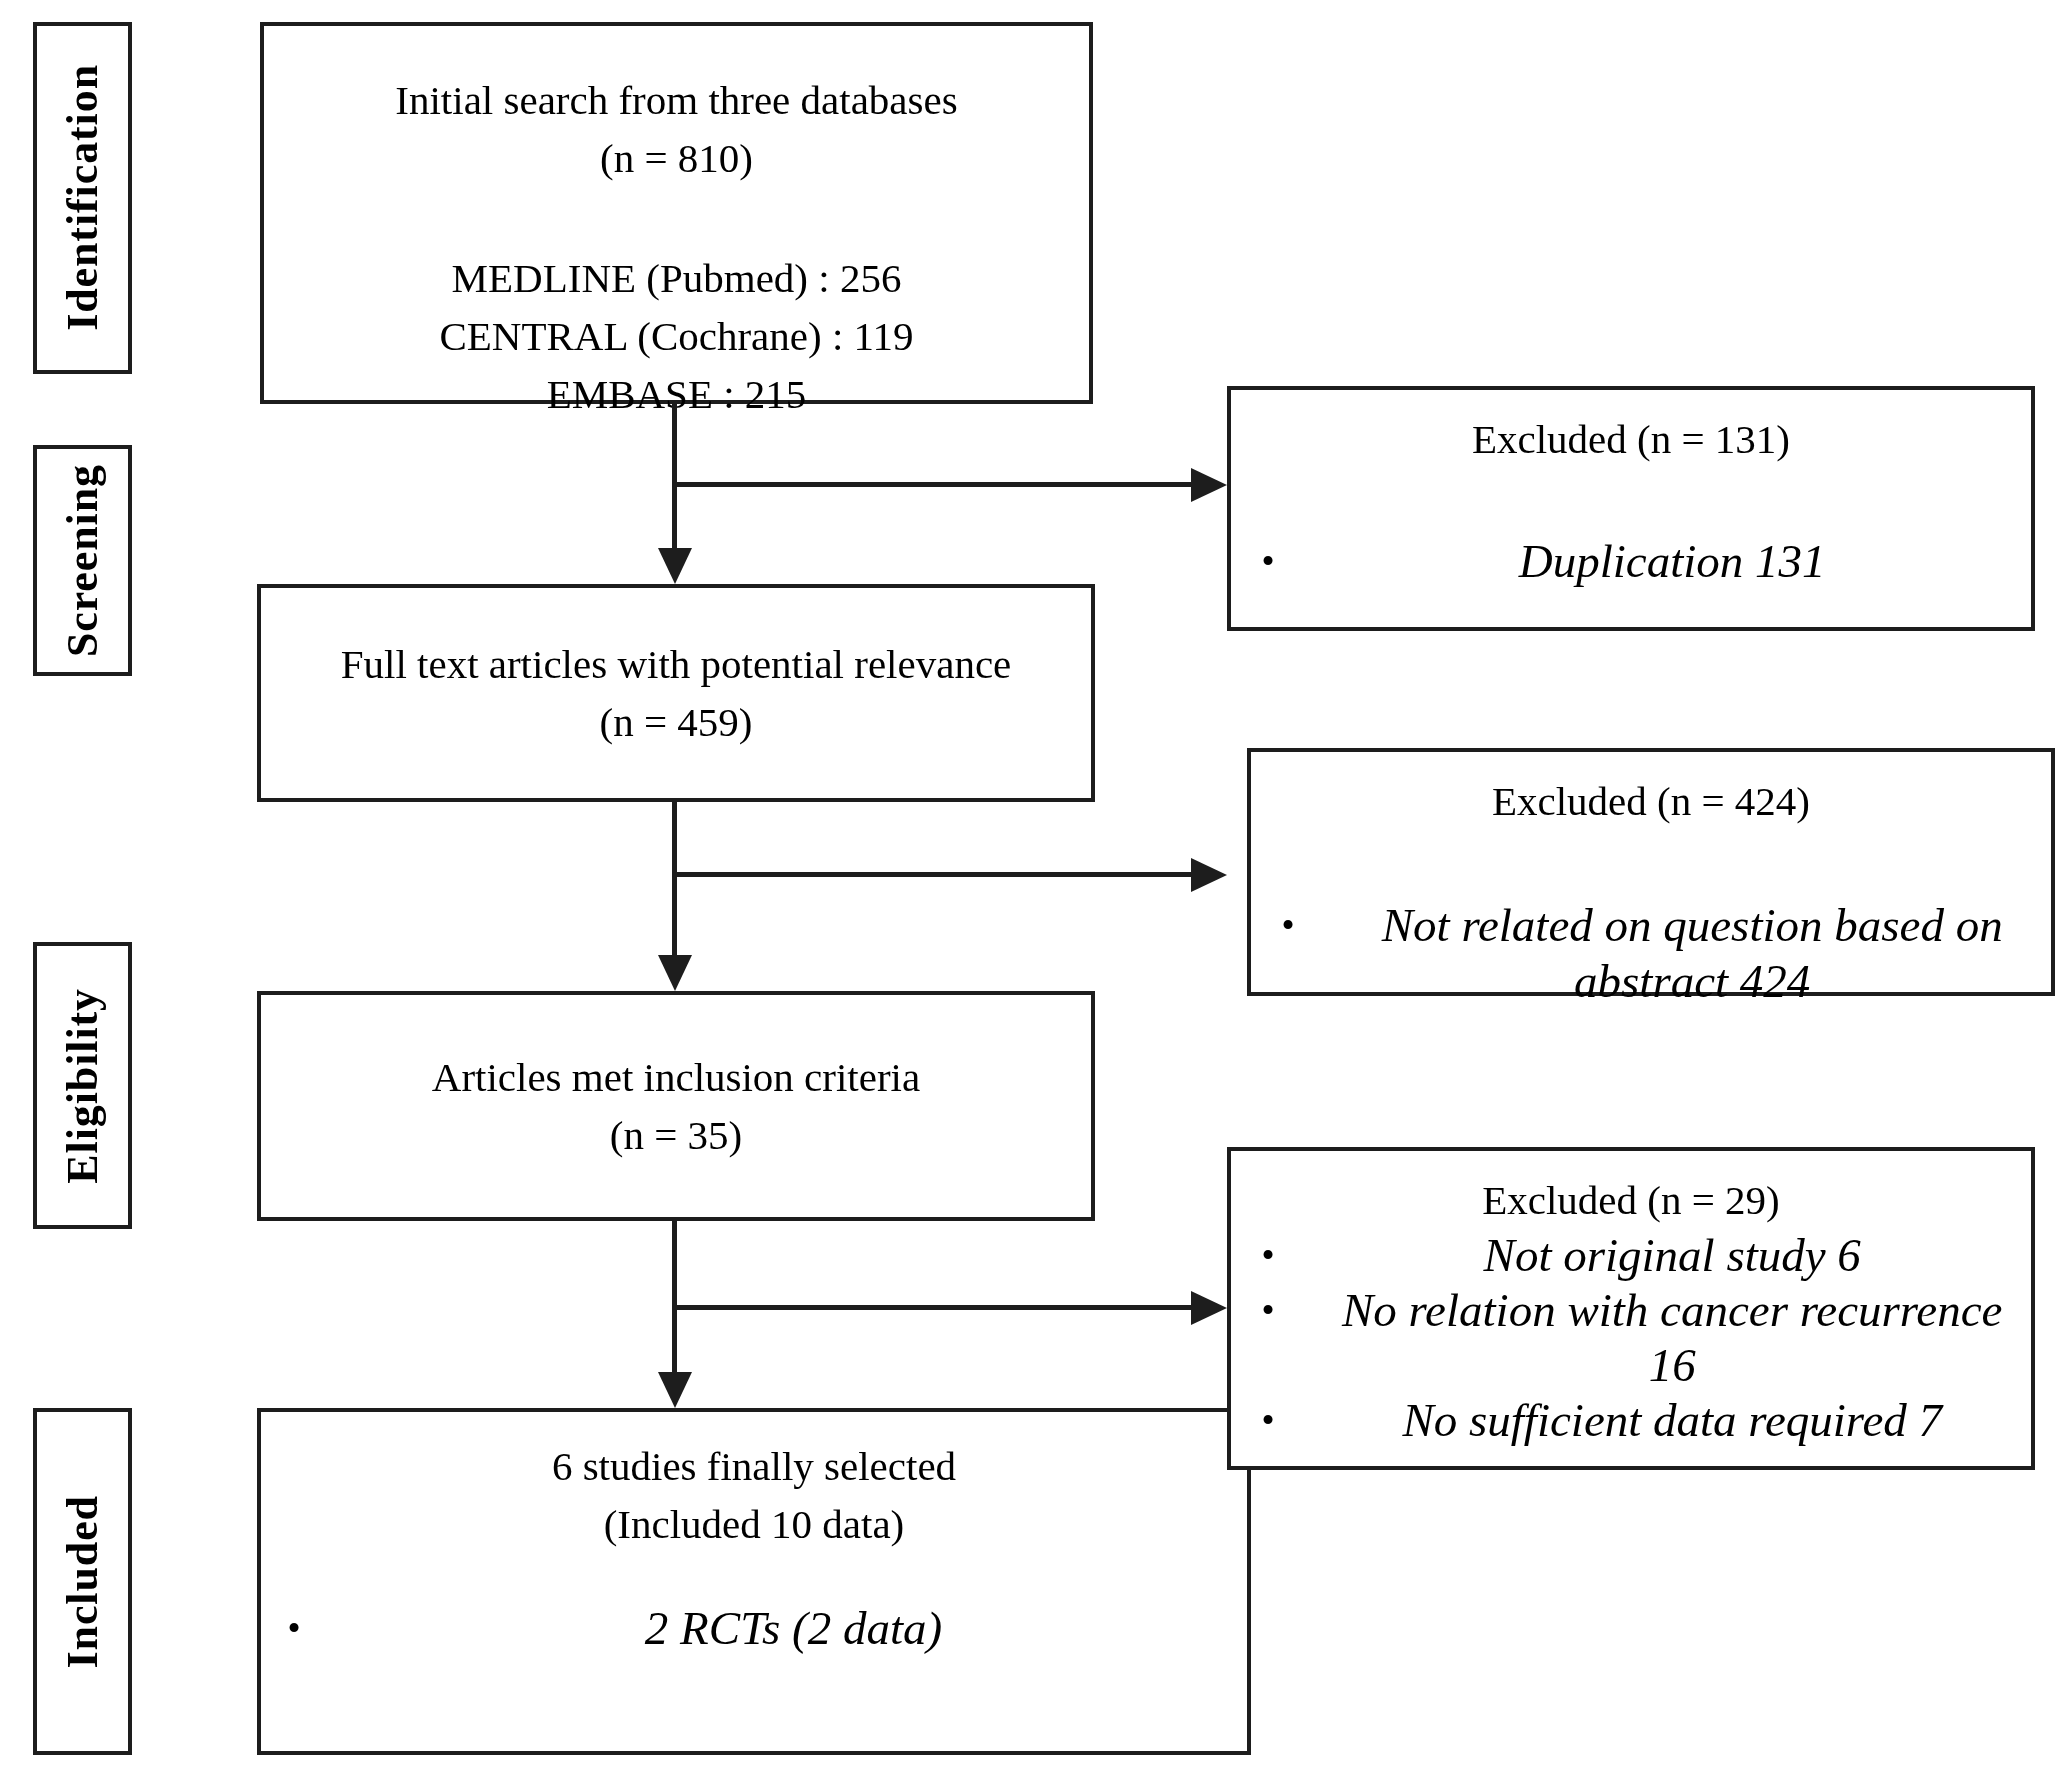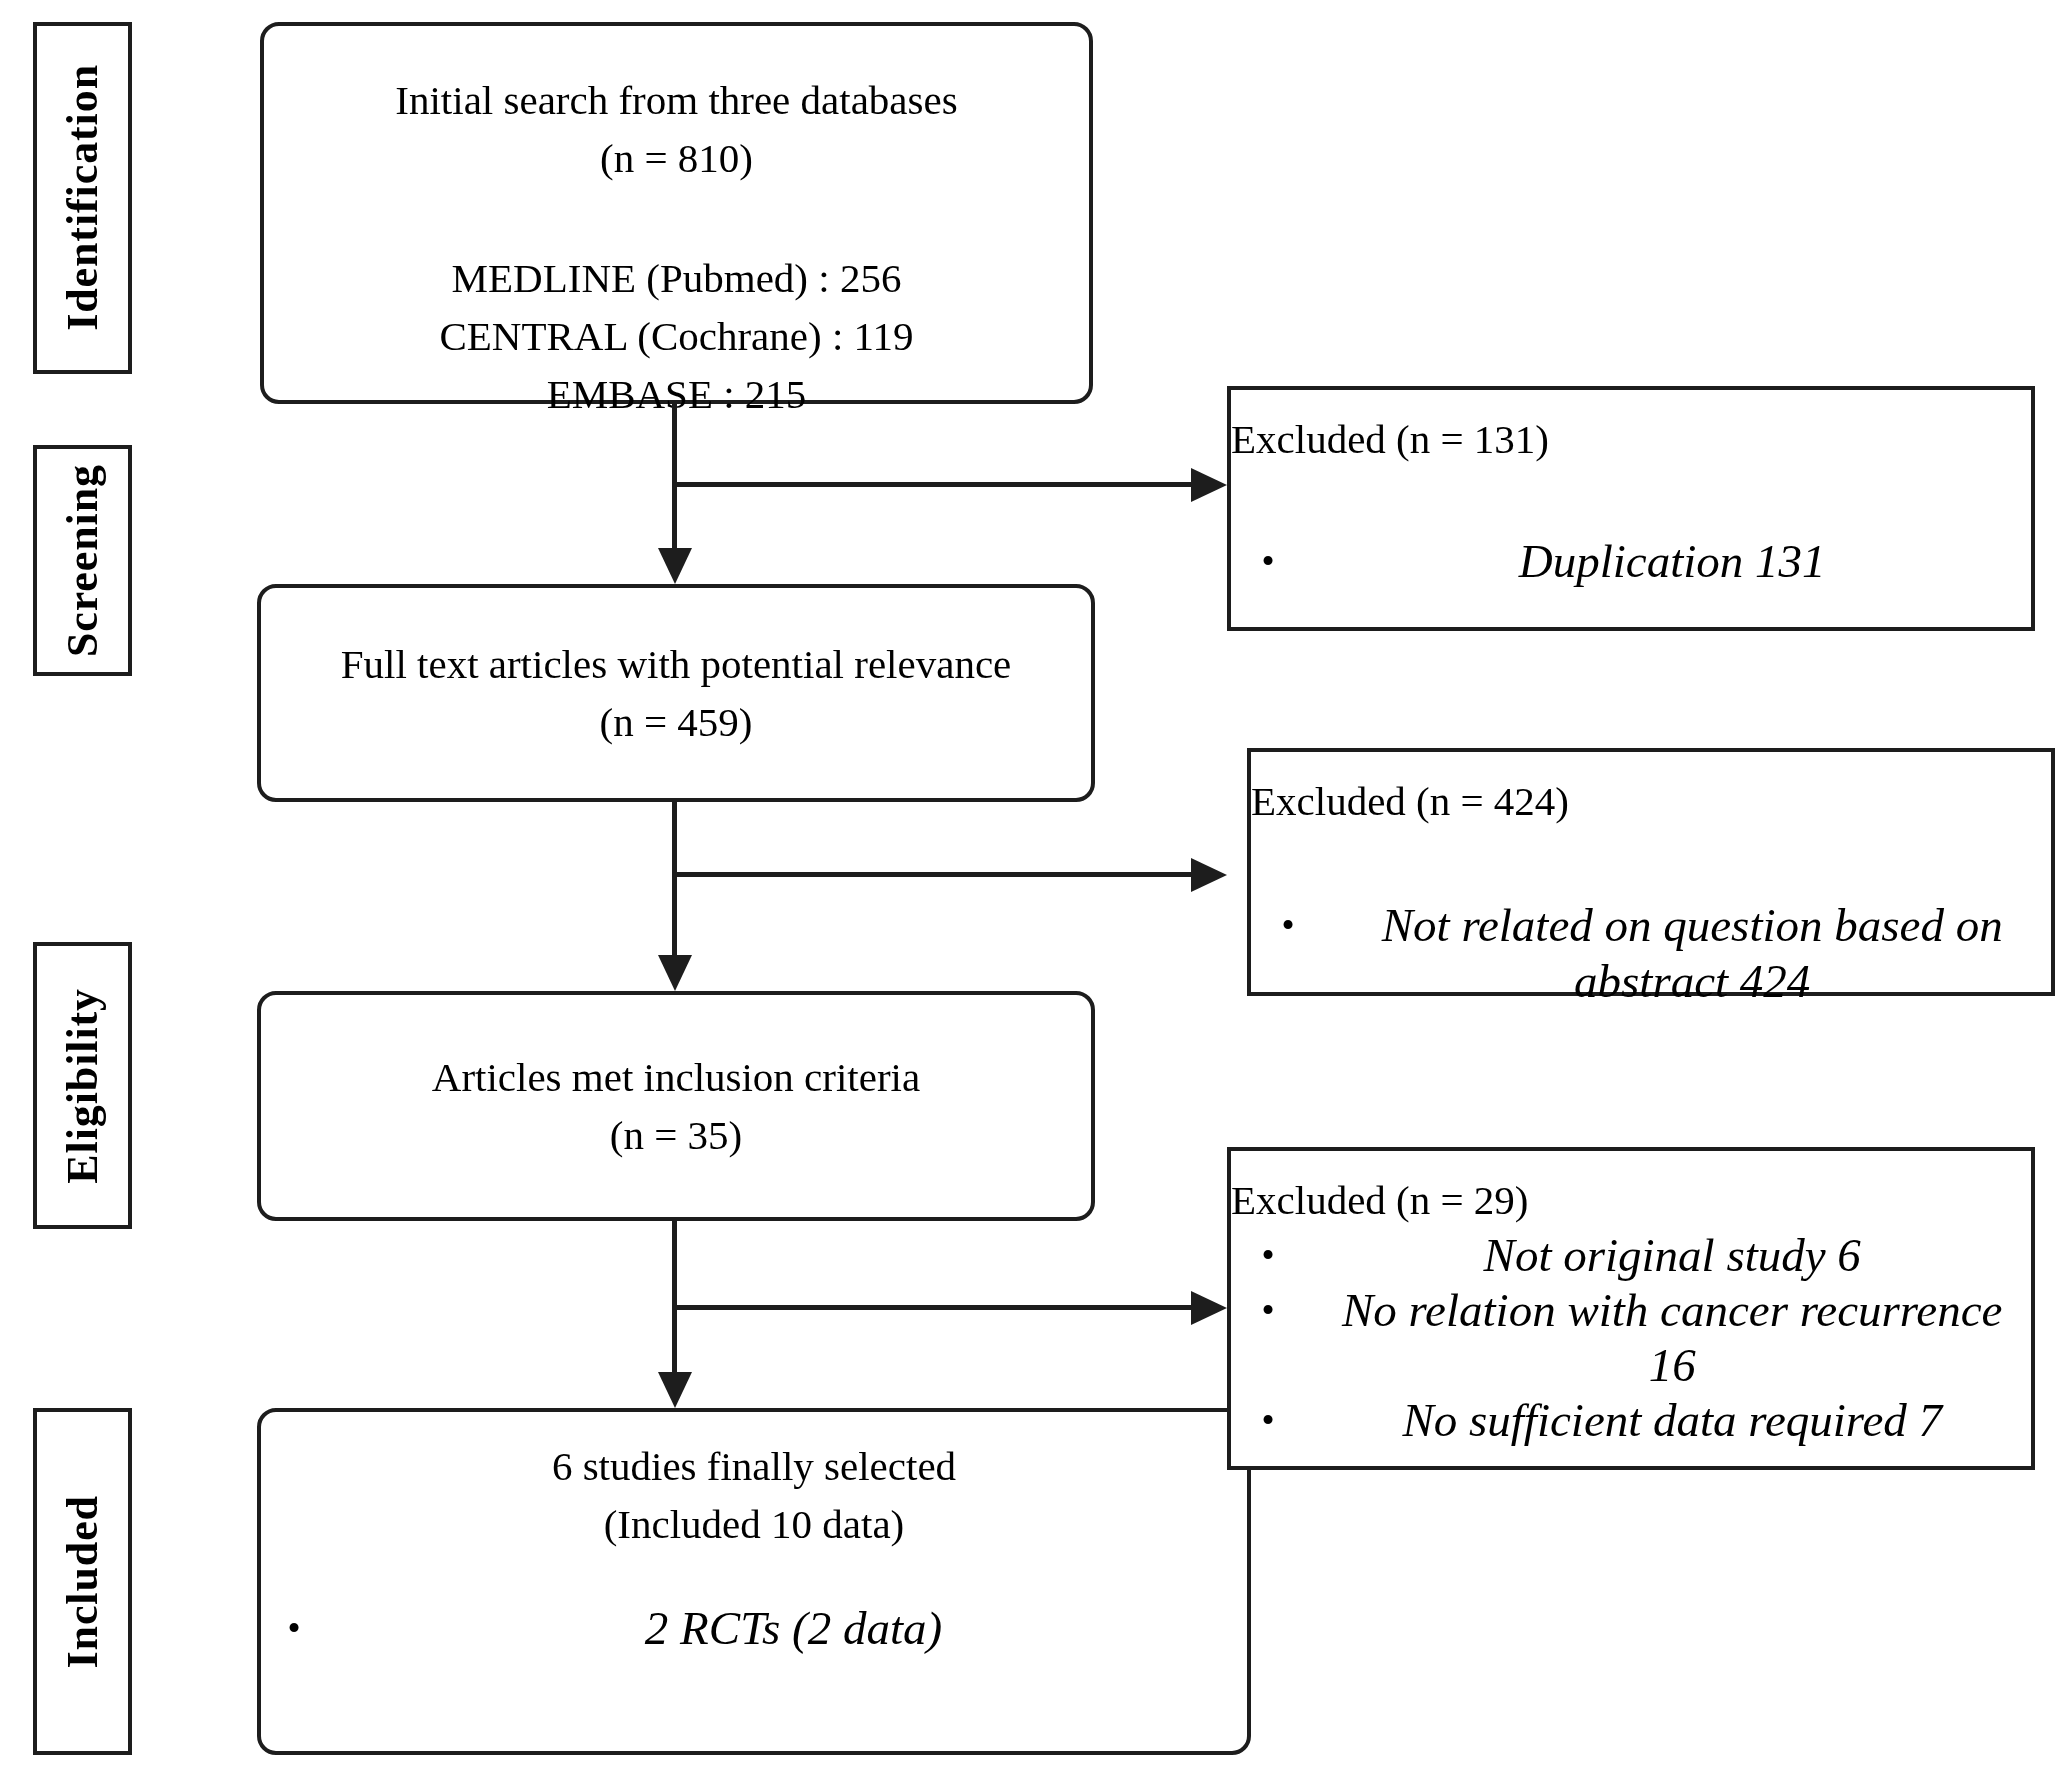--- a/index.html
+++ b/index.html
@@ -44,21 +44,20 @@
   #stage-identification { top: 21.7px;   height: 352px; }
   #stage-screening      { top: 445px;  height: 231px; }
   #stage-eligibility    { top: 942px; height: 287px; }
   #stage-included       { top: 1408px; height: 347px; }
 
   
   .flow {
     font-size: 41px;
     text-align: center;
     line-height: 58px;
-    border-radius: 19px;
   }
   #box-initial  { left: 260px; top: 21.7px;   width: 833px; height: 382px; padding-top: 45px; }
   #box-fulltext { left: 257px; top: 584px;  width: 838px; height: 218px; }
   #box-criteria { left: 257px; top: 991px; width: 838px; height: 230px; }
   #box-final    { left: 257px; top: 1408px; width: 994px; height: 347px; padding-top: 24.5px; }
 
   .vcenter {
     display: flex;
     flex-direction: column;
     justify-content: center;
@@ -68,21 +67,21 @@
   #box-initial .details { margin-top: 62px; }
 
   
   .excl {
     left: 1227px;
     width: 808px;
     font-size: 41px;
     line-height: 56px;
     padding-top: 21px;
   }
-  .excl .excl-title { text-align: left; }
+  .excl .excl-title { text-align: center; }
   #excl-1 { top: 386px;  height: 245px; }
   #excl-2 { top: 748px;  height: 248px; margin-left: 20px; }
   #excl-3 { top: 1147px; height: 323px; }
   #excl-1 ul.reasons { margin-top: 66px; }
   #excl-2 ul.reasons { margin-top: 68px; }
   #excl-3 ul.reasons { line-height: 55px; }
 
   
   ul.reasons, ul.bullets {
     list-style: none;

